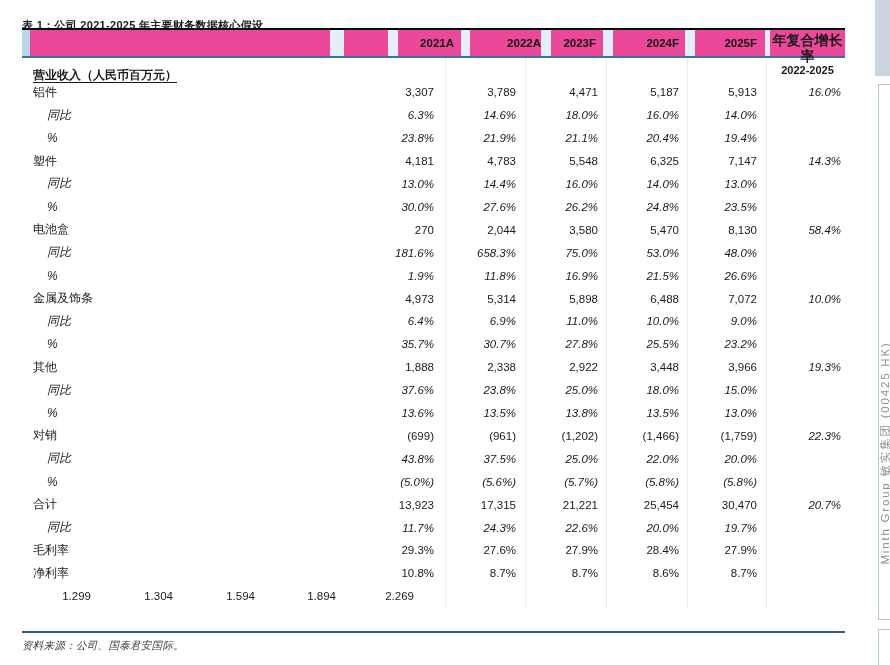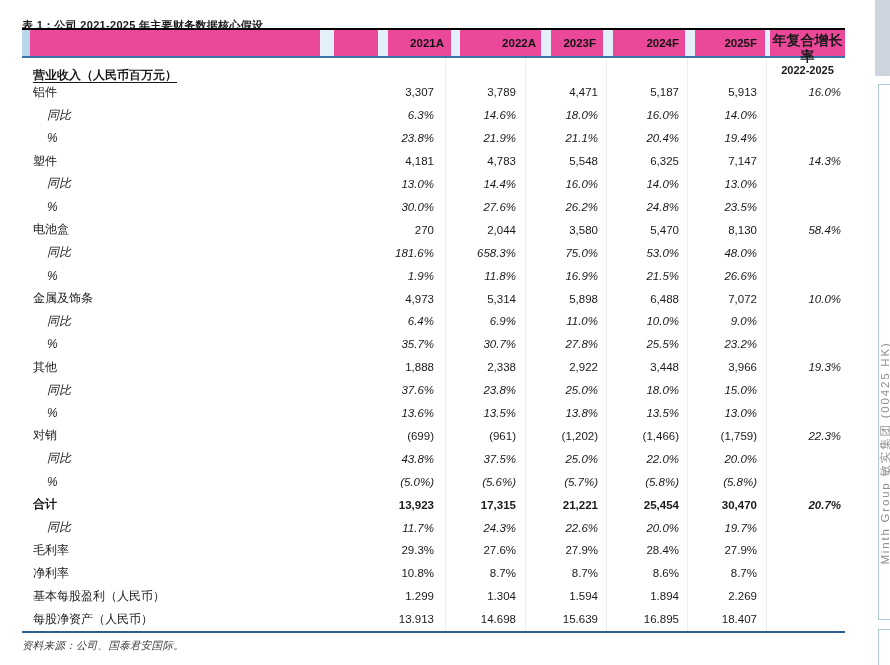--- a/index.html
+++ b/index.html
@@ -25,21 +25,21 @@
   .hseg.dark  { background:#b9d7ec; }
   .hseg.light { background:#e4f0f9; }
   .w8{width:8px}.w14{width:14px}.w44{width:44px}.w10{width:10px}
   .w9{width:9px}.w5{width:5px}
   .hlabel { flex:1; }
   .hc {
     font-weight:bold; font-size:11.5px; line-height:26px; text-align:right;
     color:#111;
   }
   .hc1{width:63px; padding-right:7px}
-  .hc2{width:81px; padding-right:5px}
+  .hc2{width:71px; }
   .hc3{width:52px; padding-right:7px}
   .hc4{width:72px; padding-right:6px}
   .hc5{width:70px; padding-right:8px}
   .hcagr {
     width:75px; font-weight:bold; text-align:center; line-height:1.15;
     padding-top:2px;
   }
   .hcagr .l1 { font-size:14px; display:block; }
   .hcagr .l2 { font-size:11px; display:block; }
 
@@ -54,21 +54,21 @@
   .c3{width:81px; padding-right:8px}
   .c4{width:81px; padding-right:8px}
   .c5{width:79px; padding-right:9px}
   .c6{width:79px; padding-right:4px}
 
   .row.section .label { font-weight:bold; text-decoration:underline; text-underline-offset:3px;margin-top:13px; }
   .row.main  .cagr { font-style:italic; }
   .row.sub   .label { padding-left:25px; font-style:italic; }
   .row.sub   .val { font-style:italic; }
   .row.ratio .val { }
-  .row.total { font-weight:bold; }
+  .row.total { font-weight:normal; }
   .row.total .cagr { font-style:italic; }
 
   .bottomline { position:absolute; left:22px; top:631px; width:823px; height:2px; background:#2f5f8e; }
   .source {
     position:absolute; left:22px; top:639px;
     font-style:italic; font-size:10.5px; color:#3a3a3a; letter-spacing:0.3px;
   }
 
   
   .side-tab { position:absolute; left:875px; top:0; width:15px; height:76px; background:#ccd5de; }
@@ -318,37 +318,27 @@
         <div class="row ratio">
           <div class="label">净利率</div>
           <div class="val c1">10.8%</div>
           <div class="val c2">8.7%</div>
           <div class="val c3">8.7%</div>
           <div class="val c4">8.6%</div>
           <div class="val c5">8.7%</div>
           <div class="cagr c6"></div>
         </div>
         <div class="row plain">
-          <div class="label">基本每股盈利（人民币）</div>
           <div class="val c1">1.299</div>
           <div class="val c2">1.304</div>
           <div class="val c3">1.594</div>
           <div class="val c4">1.894</div>
           <div class="val c5">2.269</div>
           <div class="cagr c6"></div>
         </div>
-        <div class="row plain">
-          <div class="label">每股净资产（人民币）</div>
-          <div class="val c1">13.913</div>
-          <div class="val c2">14.698</div>
-          <div class="val c3">15.639</div>
-          <div class="val c4">16.895</div>
-          <div class="val c5">18.407</div>
-          <div class="cagr c6"></div>
-        </div>
       </div>
   </div>
 
   <div class="bottomline"></div>
   <div class="source">资料来源：公司、国泰君安国际。</div>
 
   <div class="side-tab"></div>
   <div class="side-box1"></div>
   <div class="side-box2"></div>
   <div class="watermark">Minth Group 敏实集团 (00425 HK)</div>

